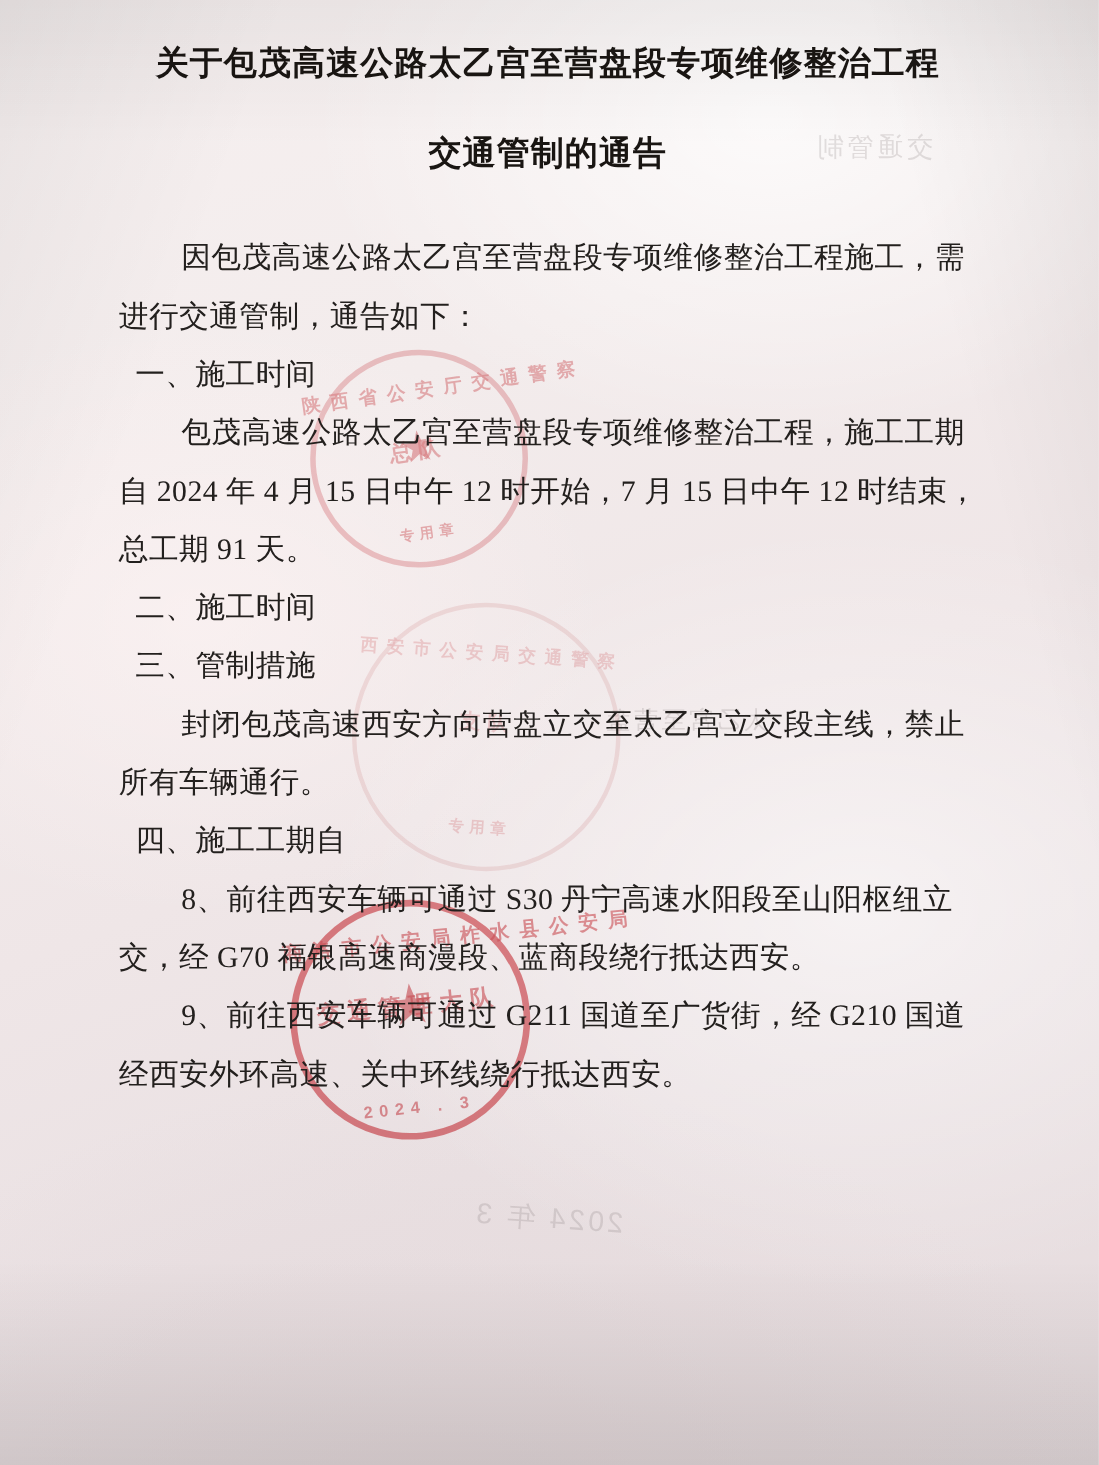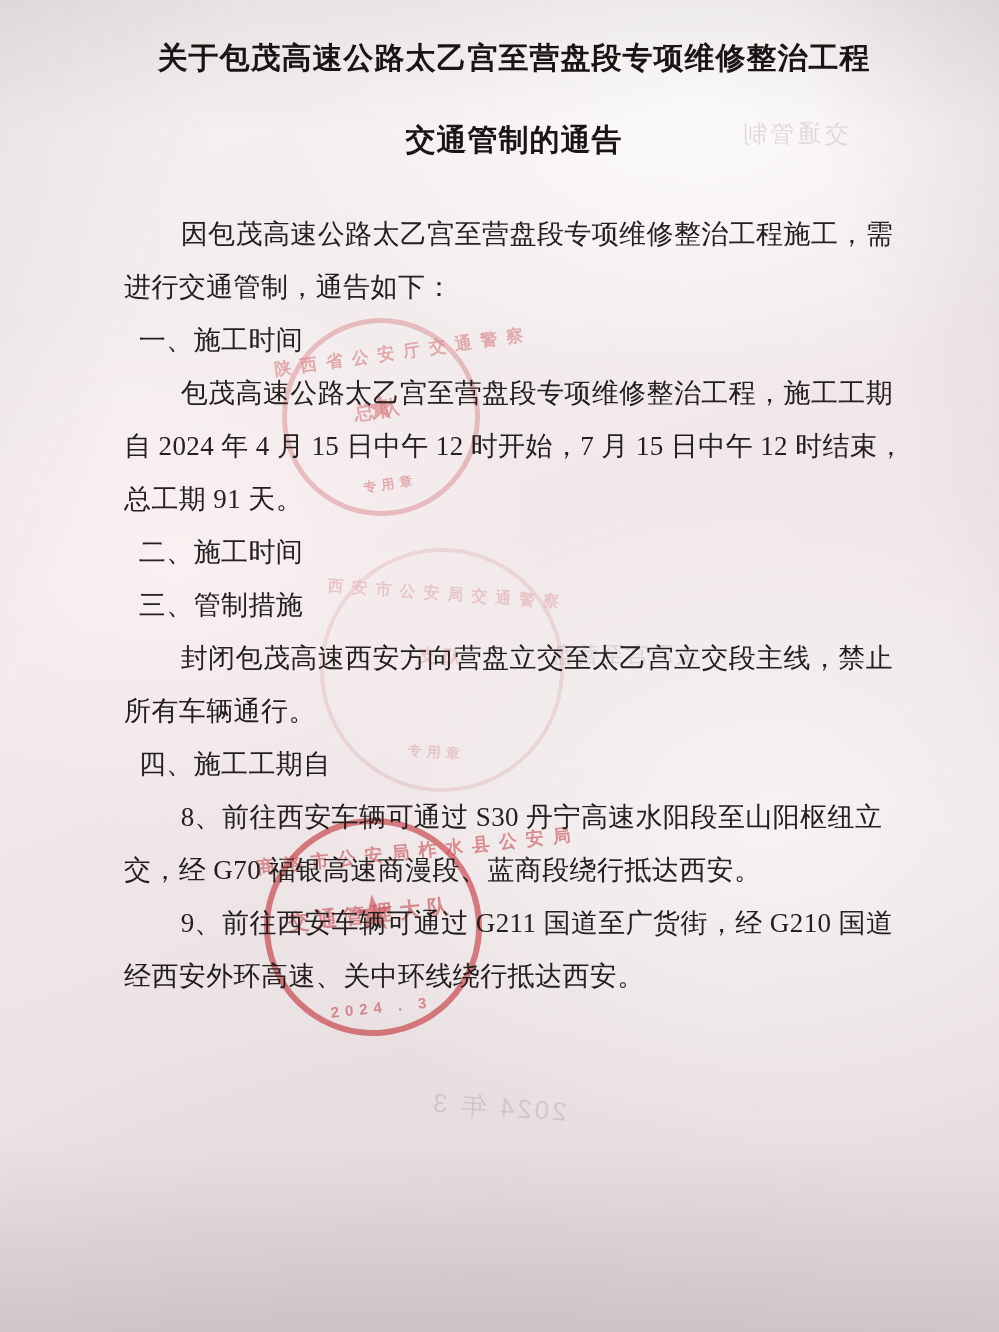--- a/index.html
+++ b/index.html
@@ -46,21 +46,21 @@
     font-family: "Liberation Sans", sans-serif;
     letter-spacing: 3px;
     transform: scaleX(-1);
     pointer-events: none;
     white-space: nowrap;
   }
 
   
   .doc {
     position: absolute;
-    left: 108px;
+    left: 92px;
     top: 30px;
     width: 812px;
     color: #25211f;
   }
   .title {
     text-align: center;
     font-size: 30px;
     font-weight: bold;
     line-height: 56px;
     letter-spacing: 1px;

